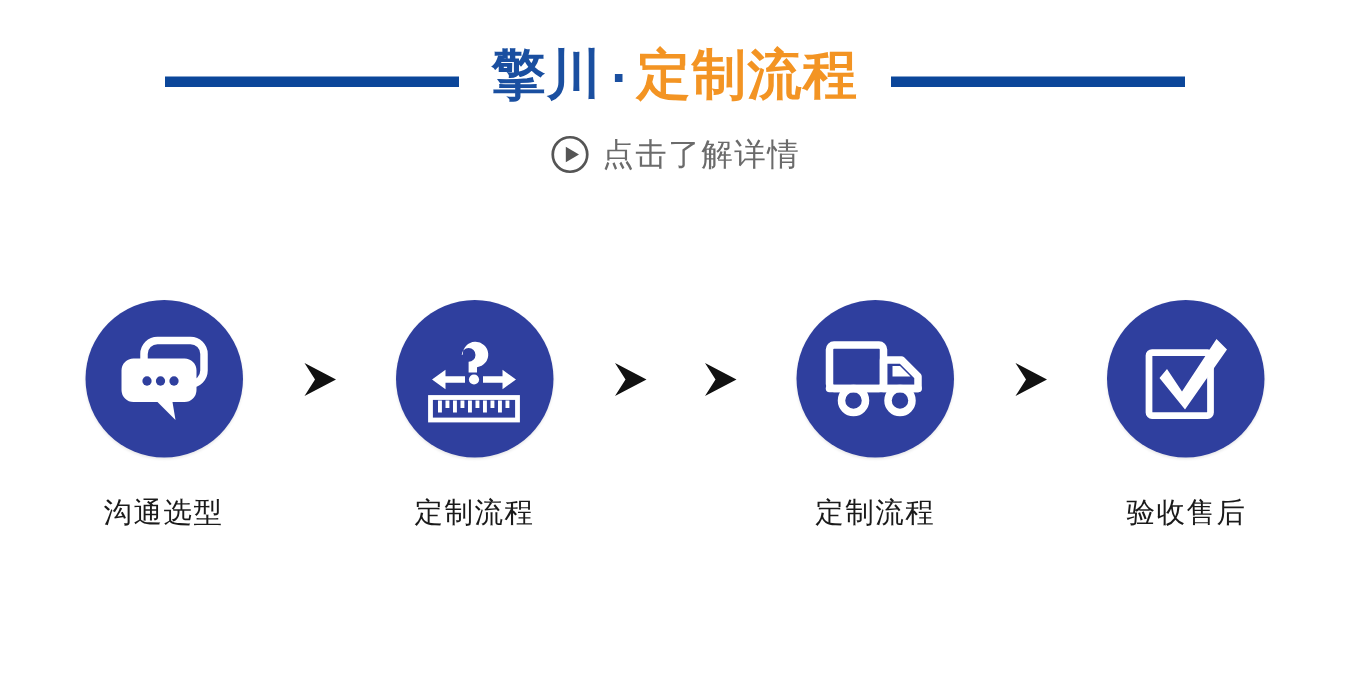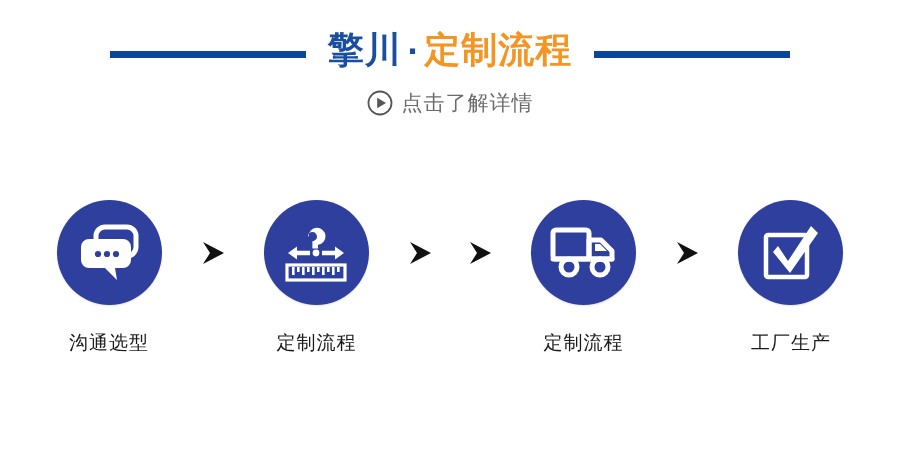--- a/index.html
+++ b/index.html
@@ -242,17 +242,17 @@
       </svg>
     </div>
 
     <div class="step">
       <div class="circle">
         <svg width="64" height="64" viewBox="0 0 64 64">
           <rect x="7" y="14" width="41" height="42" rx="2" fill="none" stroke="#ffffff" stroke-width="4.5"></rect>
           <path d="M14 31 L19 25 L29 40 L52 5 L59 12 L31 52 Z" fill="#ffffff"></path>
         </svg>
       </div>
-      <div class="step-label">工厂生产</div>
+      <div class="step-label">验收售后</div>
     </div>
 
   </div>
 </div>
 
 </body></html>

